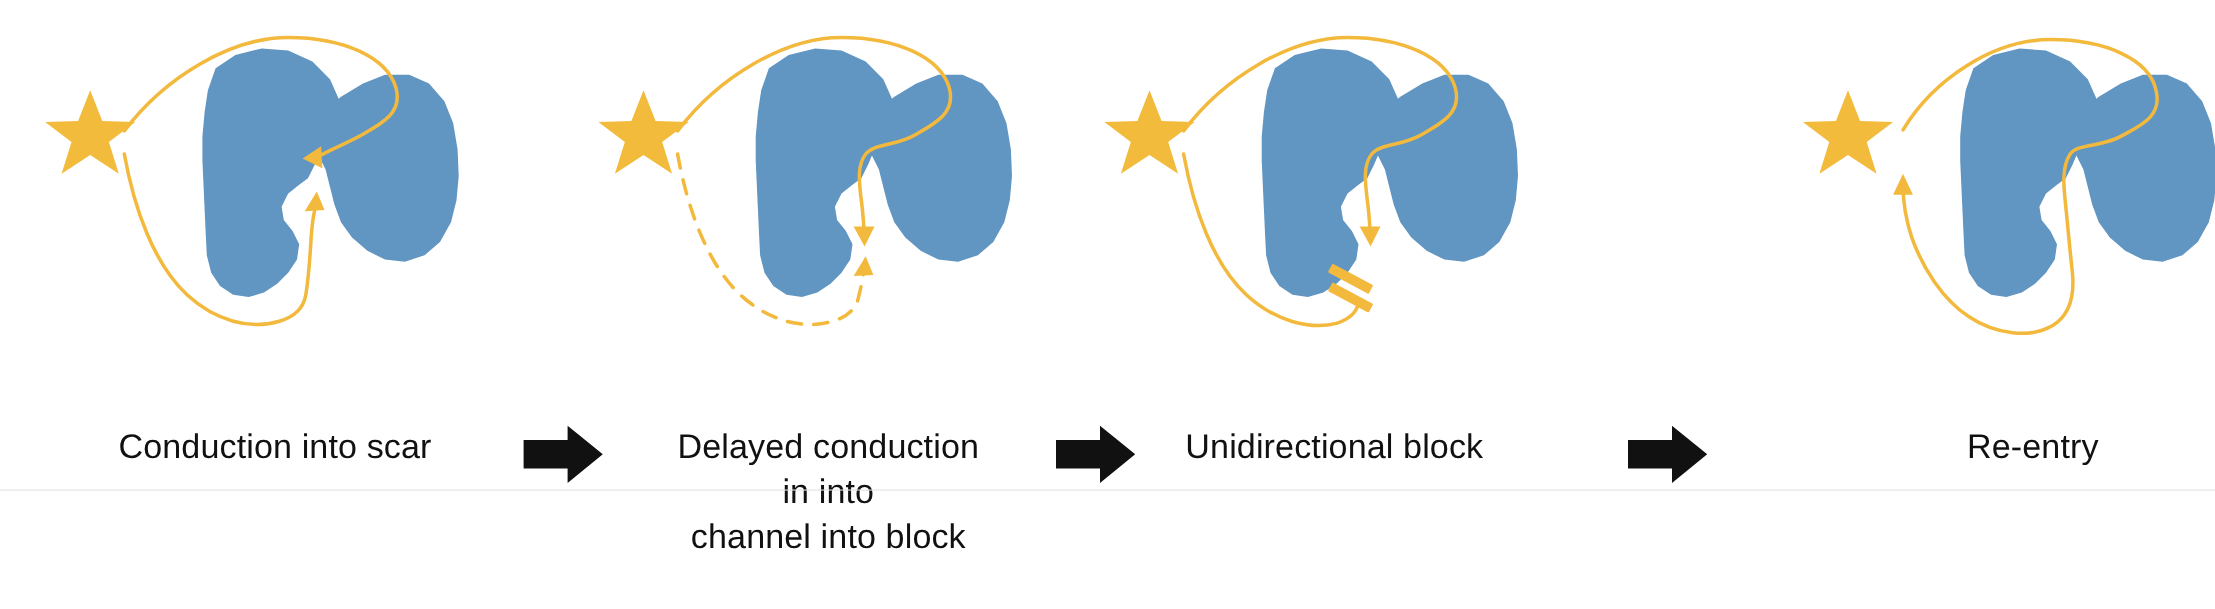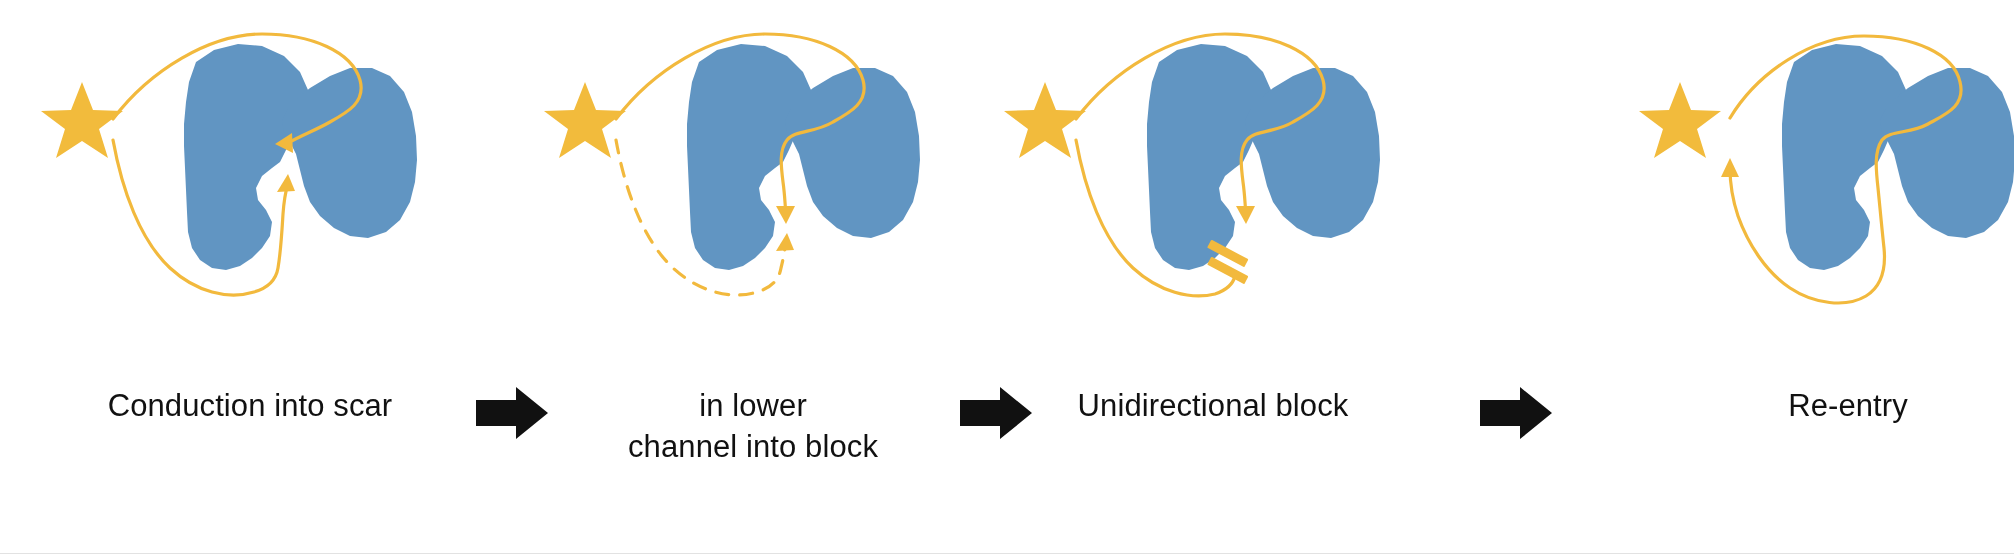--- a/index.html
+++ b/index.html
@@ -9,21 +9,21 @@
   }
   body {
     width: 2014px;
     height: 554px;
     font-family: "Liberation Sans", sans-serif;
     overflow: hidden;
   }
   #figure {
     position: relative;
     width: 2014px;
-    height: 554px;
+    height: 446px;
     background: #ffffff;
   }
   .panel {
     position: absolute;
     top: 0;
     width: 500px;
     height: 554px;
   }
   .panel-figure {
     position: absolute;
@@ -116,21 +116,22 @@
            C366,102 348,112 330,122 C312,133 292,130 284,140
            C276,150 278,166 280,182 C282,196 282,206 283,214"></path>
       <polygon fill="#f2b93d" points="283,224 273,206 292,206"></polygon>
 
       <path fill="none" stroke="#f2b93d" stroke-width="3.2" stroke-linecap="round" stroke-dasharray="13 11" d="M113,140 C122,190 140,240 170,268 C196,292 228,300 254,292
            C268,288 276,280 278,268 C281,256 282,248 283,242"></path>
       <polygon fill="#f2b93d" points="284,233 273,251 291,250"></polygon>
       <polygon fill="#f2bb3c" points="82,82 93,110 123,111 99,129 108,158 82,141 56,158 65,129 41,111 71,110"></polygon>
     </svg>
     <div class="panel-caption">
-      <span class="caption-line">in lower</span>
+      <span class="caption-line">Delayed conduction</span>
+      <span class="caption-line">in into</span>
       <span class="caption-line">channel into block</span>
     </div>
   </div>
 
   <svg class="step-arrow" style="left:956px;" viewBox="0 0 80 56">
     <polygon fill="#111111" points="4,15 44,15 44,2 76,28 44,54 44,41 4,41"></polygon>
   </svg>
 
   <div class="panel" style="left:963px;">
     <svg class="panel-figure" viewBox="0 0 500 380">

